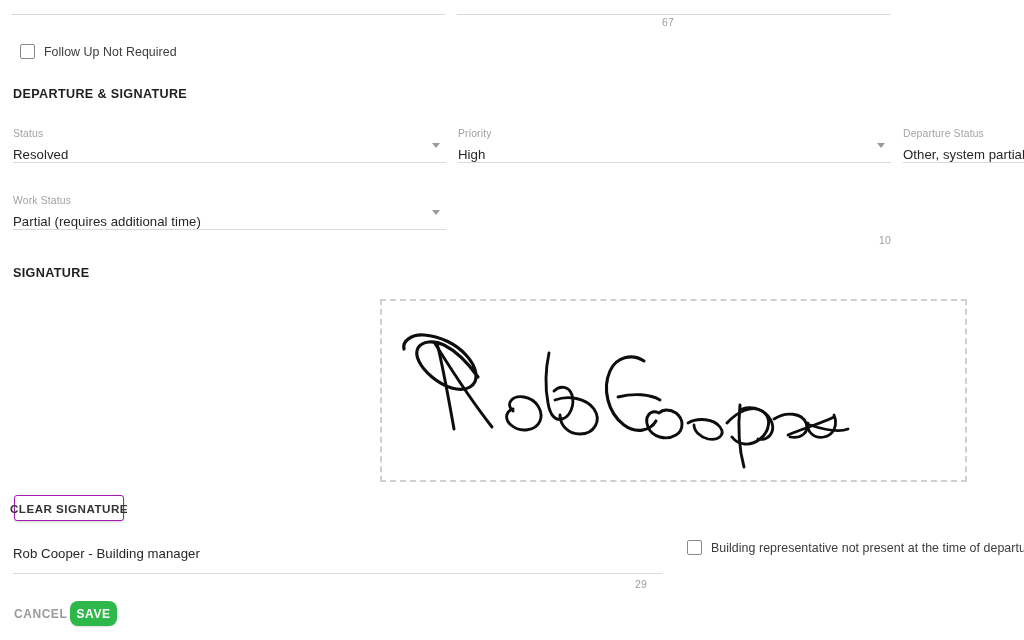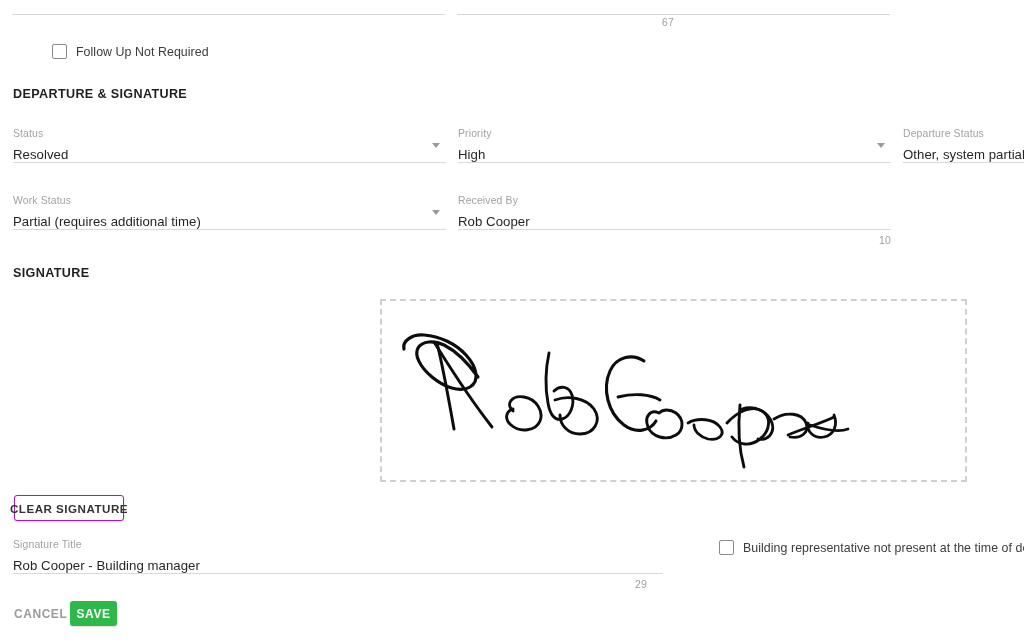--- a/index.html
+++ b/index.html
@@ -36,21 +36,20 @@
     text-align: right;
     letter-spacing: .1px;
   }
 
   
   .cbrow {
     position: absolute;
     display: flex;
     align-items: center;
     gap: 9px;
-    margin-left: 32px;
   }
   .cbox {
     width: 15px;
     height: 15px;
     border: 1.6px solid #8a8a8a;
     border-radius: 2px;
     background: #fff;
     box-sizing: border-box;
     flex: 0 0 auto;
   }
@@ -144,21 +143,21 @@
     padding: 0;
     cursor: pointer;
     white-space: nowrap;
   }
   .save-btn {
     position: absolute;
     display: flex;
     align-items: center;
     justify-content: center;
     border: none;
-    border-radius: 3px;
+    border-radius: 8px;
     color: #ffffff;
     font-size: 12px;
     font-weight: bold;
     letter-spacing: .6px;
     cursor: pointer;
     box-shadow: 0 1px 2px rgba(0,0,0,.14);
     white-space: nowrap;
   }
 
   .ghost-artifact {
@@ -202,25 +201,20 @@
     <div class="funderline" style="top:34px; width:125px;"></div>
   </div>
 
   <div class="field" style="left:13px; top:184px; width:433px;">
     <div class="flabel">Work Status</div>
     <div class="fvalue">Partial (requires additional time)</div>
     <div class="caret" style="right:6px; top:15px;"></div>
     <div class="funderline" style="top:34px; width:433px;"></div>
   </div>
 
-  <div class="field" style="left:458px; top:184px; width:433px;">
-    <div class="flabel">Received By</div>
-    <div class="fvalue">Rob Cooper</div>
-    <div class="funderline" style="top:34px; width:433px;"></div>
-  </div>
   <div class="counter" style="left:847px; top:223px; width:44px;">10</div>
 
   <div class="section-title" style="left:13px; top:255px;">SIGNATURE</div>
 
   <div class="sigbox" style="left:380px; top:288px; width:587px; height:183px;">
     <svg width="583" height="179" viewBox="0 0 583 179">
       <g fill="none" stroke="#0d0d0d" stroke-linecap="round" stroke-linejoin="round">
 
         <path d="M22 48 C20 40 30 33 42 34 C58 35 74 43 84 54 C95 66 98 80 88 86
                  C78 92 62 86 50 76 C38 66 32 54 36 47 C40 40 52 39 62 44
@@ -255,21 +249,20 @@
         <path d="M406 134 C420 128 440 122 452 116" stroke-width="2.8"></path>
         <path d="M452 114 C456 124 452 134 442 136 C432 138 424 130 426 122" stroke-width="2.8"></path>
         <path d="M428 124 C440 128 456 132 466 128" stroke-width="2.8"></path>
       </g>
     </svg>
   </div>
 
   <div class="clear-btn" style="left:14px; top:484px; width:110px; height:26px;">CLEAR SIGNATURE</div>
 
   <div class="field" style="left:13px; top:528px; width:650px;">
-    <div class="flabel">Signature Title</div>
     <div class="fvalue">Rob Cooper - Building manager</div>
     <div class="funderline" style="top:34px; width:650px;"></div>
   </div>
   <div class="counter" style="left:619px; top:567px; width:44px;text-align:center;">29</div>
 
   <div class="cbrow" style="left:687px; top:529px;">
     <span class="cbox"></span>
     <span class="cblabel">Building representative not present at the time of departure</span>
   </div>
 

